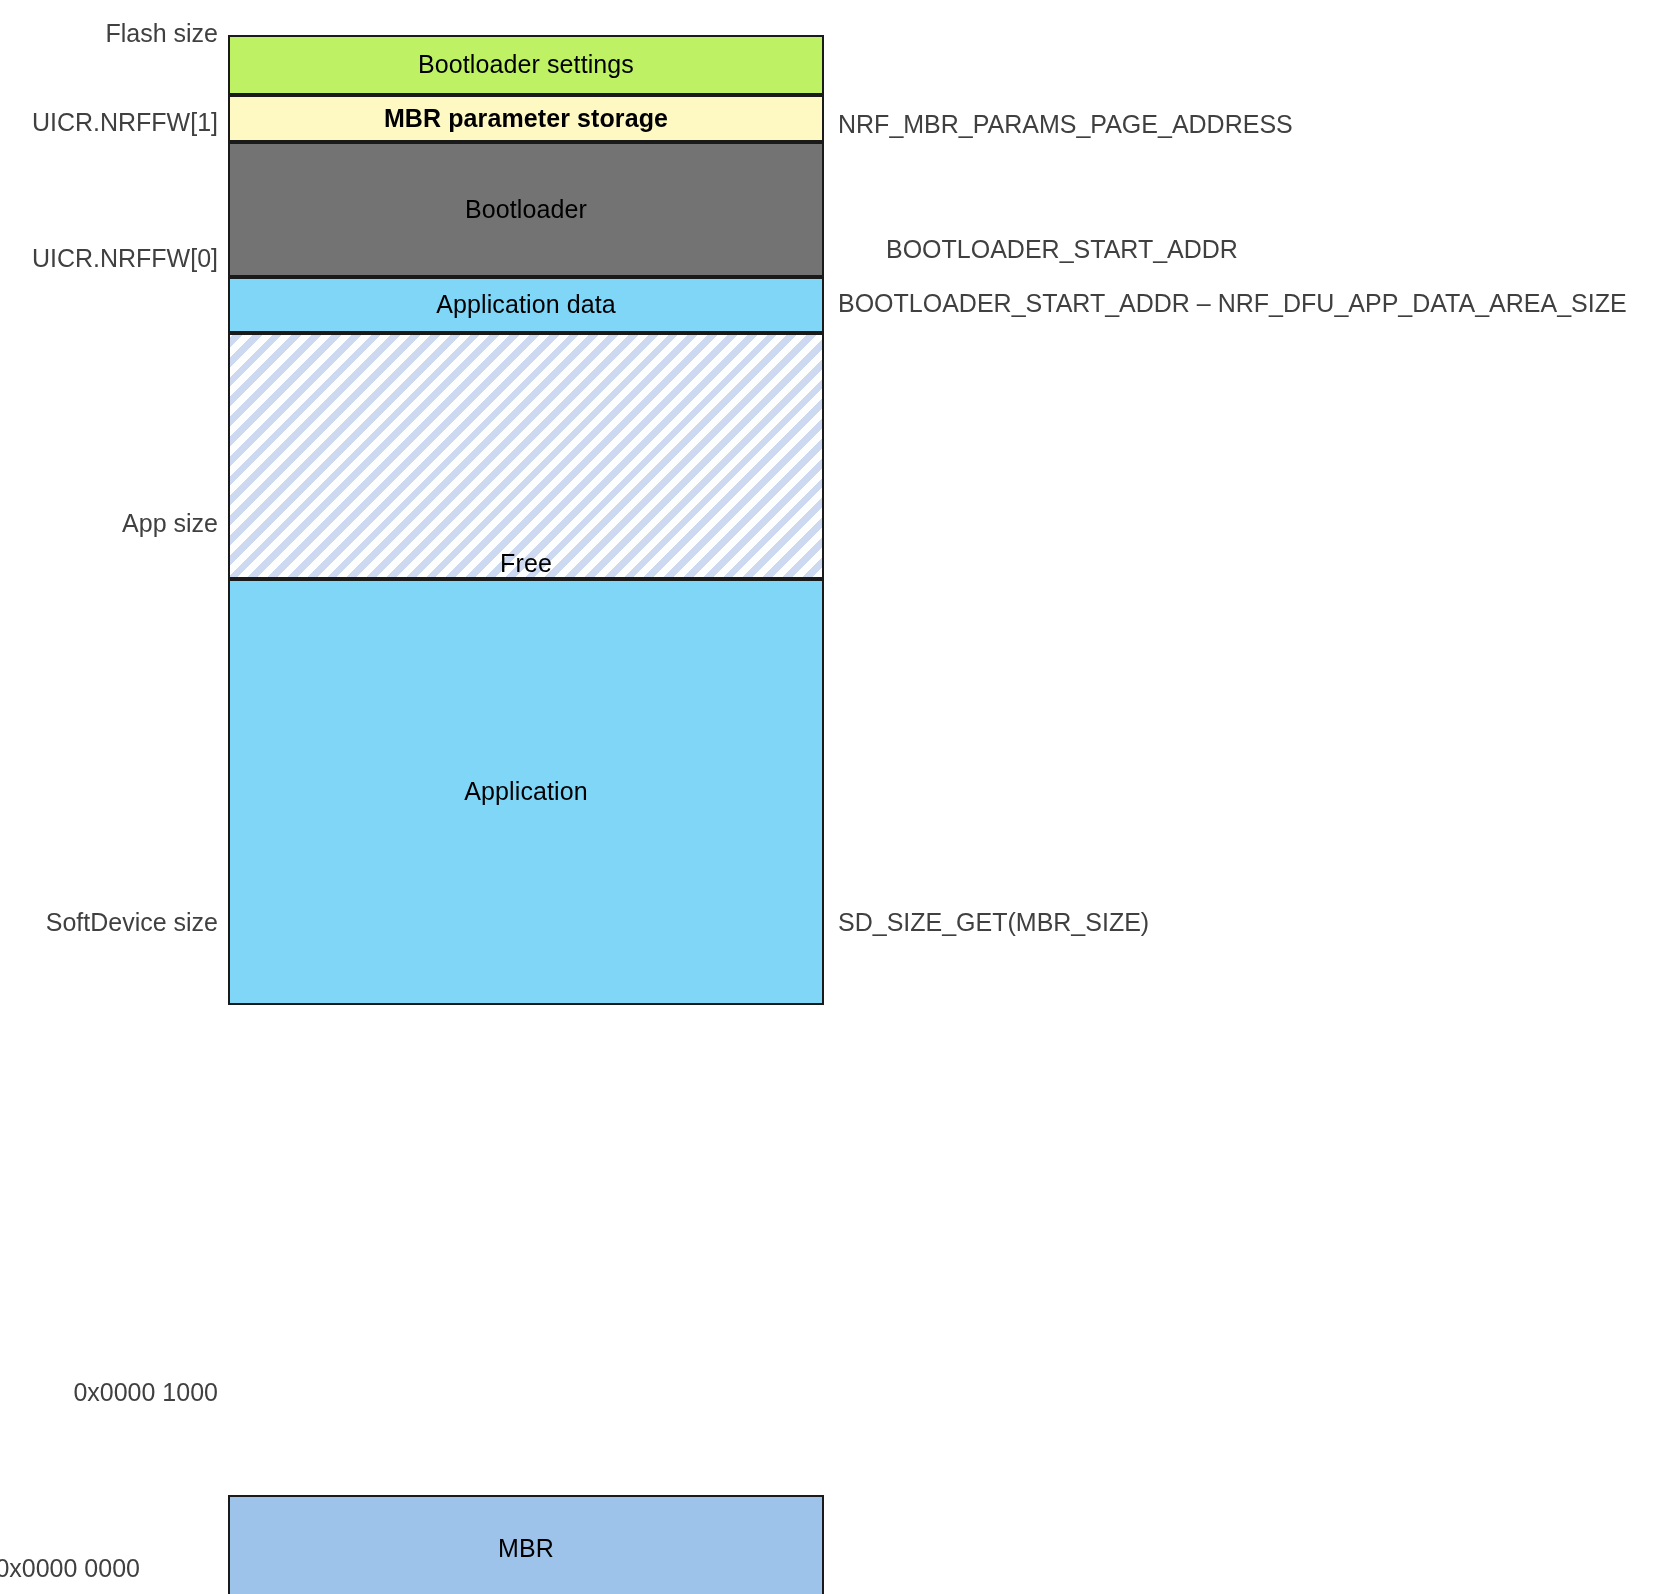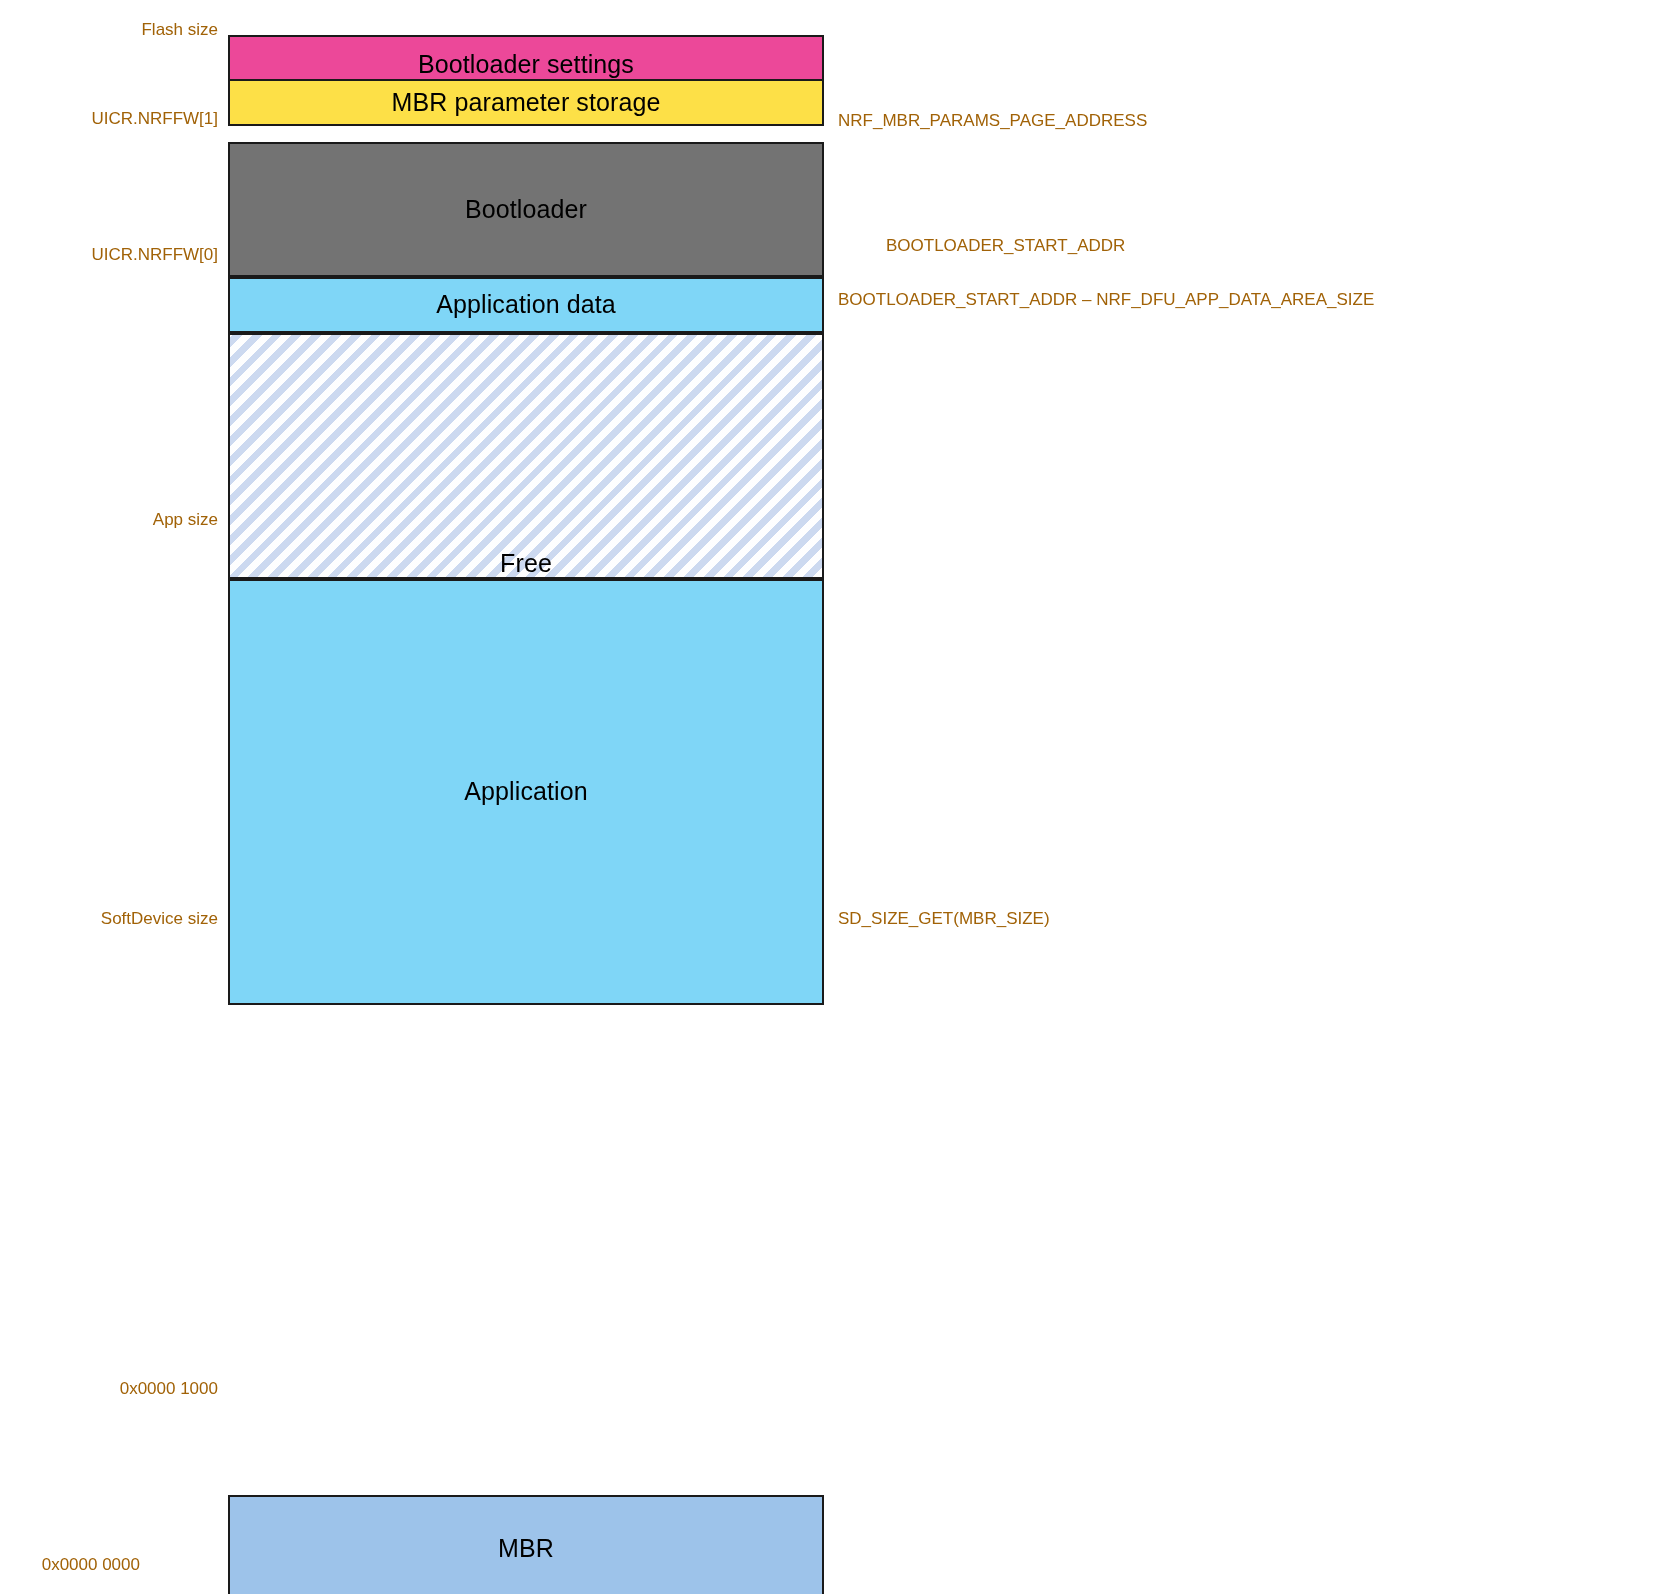--- a/index.html
+++ b/index.html
@@ -65,43 +65,43 @@
       rgba(255,255,255,0.95) 7px,
       #ccd9f0 7px,
       #ccd9f0 14px
     );
     align-items: flex-end;
   }
 
   
   .side-label {
     position: absolute;
-    font-size: 17px;
+    font-size: 25px;
     line-height: 1;
-    color: #a16207;
+    color: #404040;
     white-space: nowrap;
     user-select: none;
   }
   .side-label.left {
     text-align: right;
   }
   .side-label.right {
     text-align: center;
   }
 </style>
 </head>
 <body>
 
 <div id="diagram">
 
   <div class="mem-column" id="mem-column">
-      <div class="mem-block" style="top: 0px; height: 60px; background-color: #ec4899;">
+      <div class="mem-block" style="top: 0px; height: 60px; background-color: #bef264;">
         <span class="block-label">Bootloader settings</span>
       </div>
-      <div class="mem-block" style="top: 44px; height: 47px; background-color: #fde047;">
+      <div class="mem-block" style="top: 60px; height: 47px; background-color: #fef9c3; font-weight: bold;">
         <span class="block-label">MBR parameter storage</span>
       </div>
       <div class="mem-block" style="top: 107px; height: 135px; background-color: #737373;">
         <span class="block-label">Bootloader</span>
       </div>
       <div class="mem-block" style="top: 242px; height: 56px; background-color: rgb(127, 214, 247);">
         <span class="block-label">Application data</span>
       </div>
       <div class="mem-block hatched" style="top: 298px; height: 246px;">
         <span class="block-label">Free</span>

